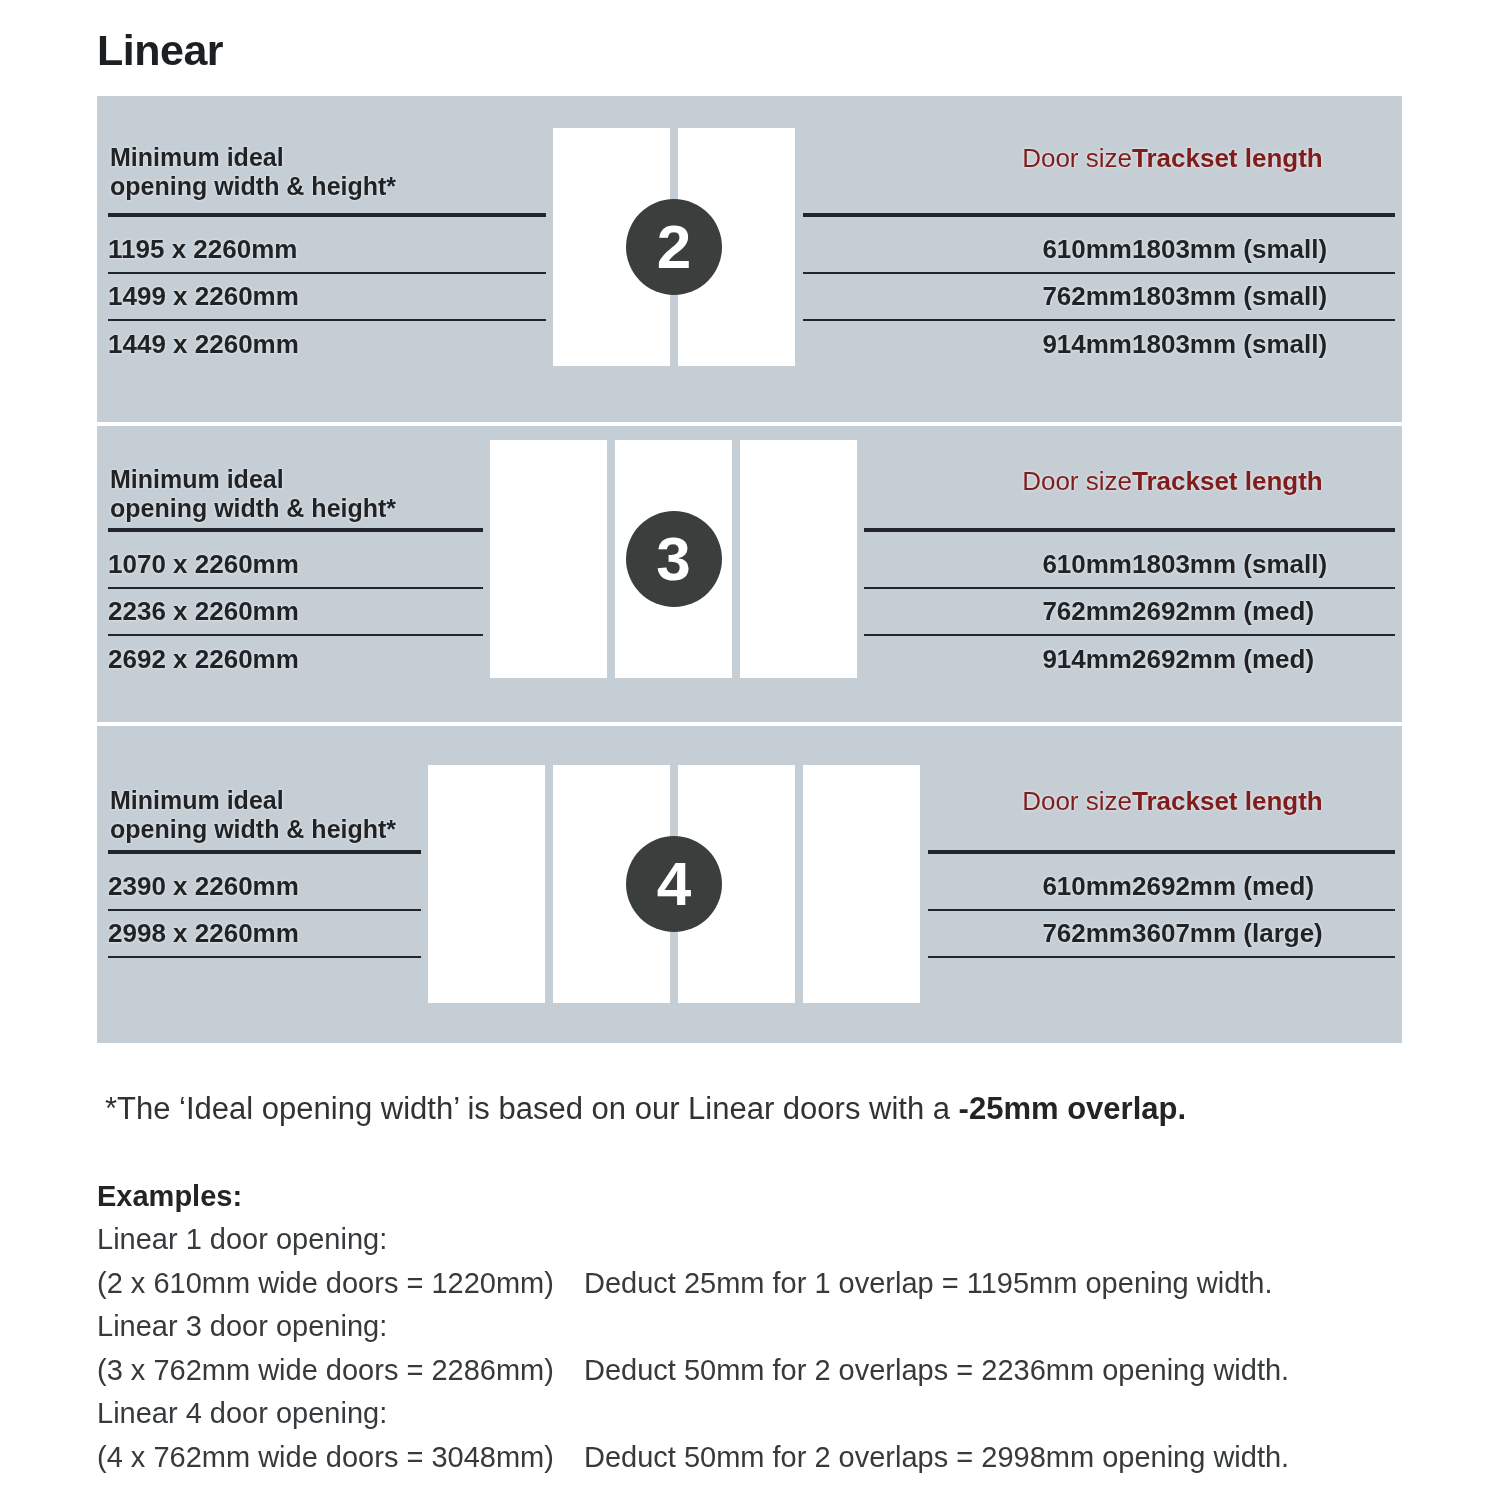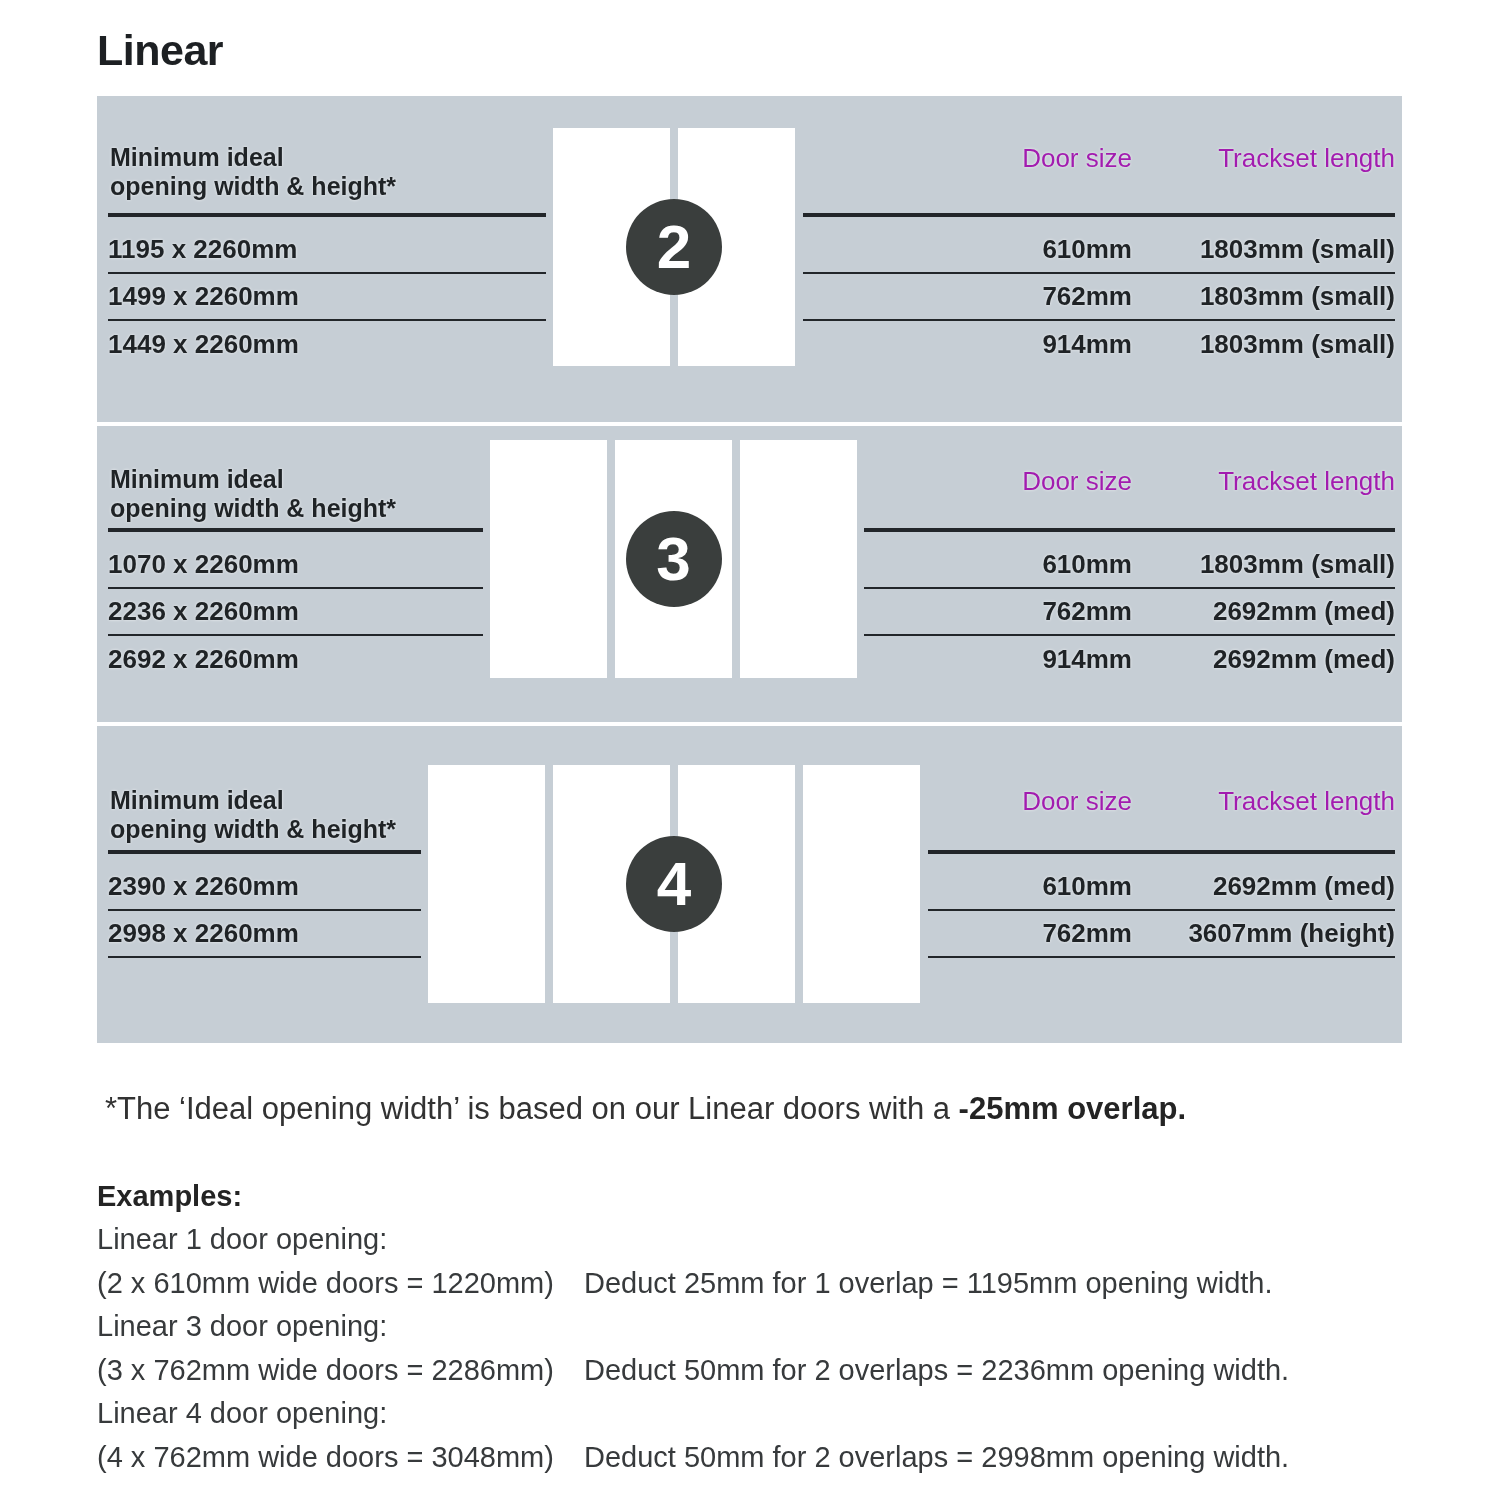--- a/index.html
+++ b/index.html
@@ -40,24 +40,24 @@
   .door{width:117px;height:238px;background:#ffffff;}
   .badge{
     position:absolute;left:50%;top:50%;transform:translate(-50%,-50%);
     width:96px;height:96px;border-radius:50%;background:#3a3e3d;
     display:flex;align-items:center;justify-content:center;
     color:#ffffff;font-size:62px;font-weight:bold;line-height:1;
   }
 
   .rtable{position:absolute;top:0;height:100%;}
   .rhead{position:absolute;left:0;width:100%;display:flex;
-    font-size:26px;font-weight:normal;color:#a21caf;
+    font-size:26px;font-weight:normal;color:#7f1d1d;
     text-shadow:0 0 3px rgba(255,255,255,0.75);}
   .c1{text-align:right;flex:none;}
-  .c2{text-align:right;flex:1;}
+  .c2{flex:1;font-weight:bold;}
   .rtable .rows{left:0;width:100%;}
   .rtable .row{font-weight:bold;}
 
   .footnote{
     position:absolute;left:97px;top:1090px;
     font-size:31px;color:#323232;line-height:1.2;margin-left:8px;
   }
   .footnote b{color:#242424;}
   .ex-heading{
     position:absolute;left:97px;top:1180px;
@@ -201,21 +201,21 @@
         <span class="c2">Trackset length</span>
       </div>
       <div class="rule-thick" style="left:0;top:124px;width:100%"></div>
       <div class="rows" style="top:138px">
         <div class="row lined">
           <span class="c1" style="width:204px">610mm</span>
           <span class="c2">2692mm (med)</span>
         </div>
         <div class="row lined">
           <span class="c1" style="width:204px">762mm</span>
-          <span class="c2">3607mm (height)</span>
+          <span class="c2">3607mm (large)</span>
         </div>
       </div>
     </div>
   </section>
 </div>
 
 <div class="footnote">
   <span>*The ‘Ideal opening width’ is based on our Linear doors with a </span><b>-25mm overlap.</b>
 </div>
 

